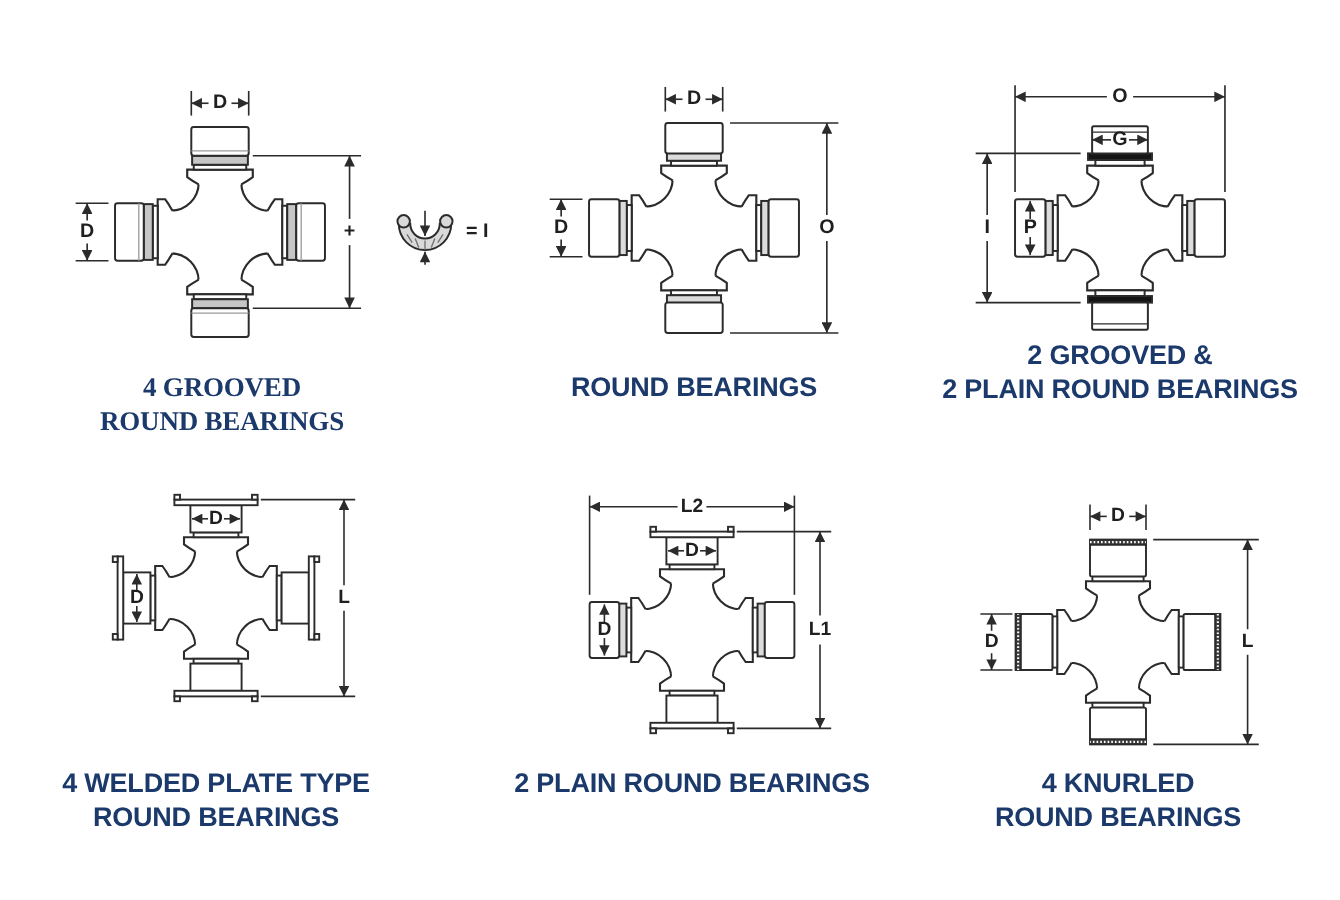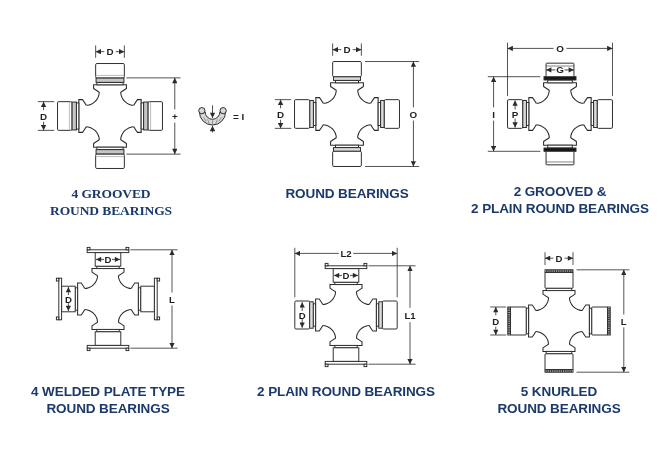--- a/index.html
+++ b/index.html
@@ -261,28 +261,28 @@
   </g>
 </svg>
 
   <div class="caption" style="left:0px;top:186px;font-family:Liberation Serif, serif;">
     <div>4 GROOVED</div>
     <div>ROUND BEARINGS</div>
   </div>
   <div class="caption" style="left:236px;top:186px;">
     <div>ROUND BEARINGS</div>
   </div>
-  <div class="caption" style="left:449px;top:184px;text-align:center;">
+  <div class="caption" style="left:449px;top:170px;text-align:center;">
     <div>2 GROOVED &amp;</div>
     <div>2 PLAIN ROUND BEARINGS</div>
   </div>
   <div class="caption" style="left:-3px;top:384px;">
     <div>4 WELDED PLATE TYPE</div>
     <div>ROUND BEARINGS</div>
   </div>
   <div class="caption" style="left:235px;top:384px;">
     <div>2 PLAIN ROUND BEARINGS</div>
   </div>
   <div class="caption" style="left:448px;top:384px;">
-    <div>5 KNURLED</div>
+    <div>4 KNURLED</div>
     <div>ROUND BEARINGS</div>
   </div>
 </div>
 
 </body></html>

